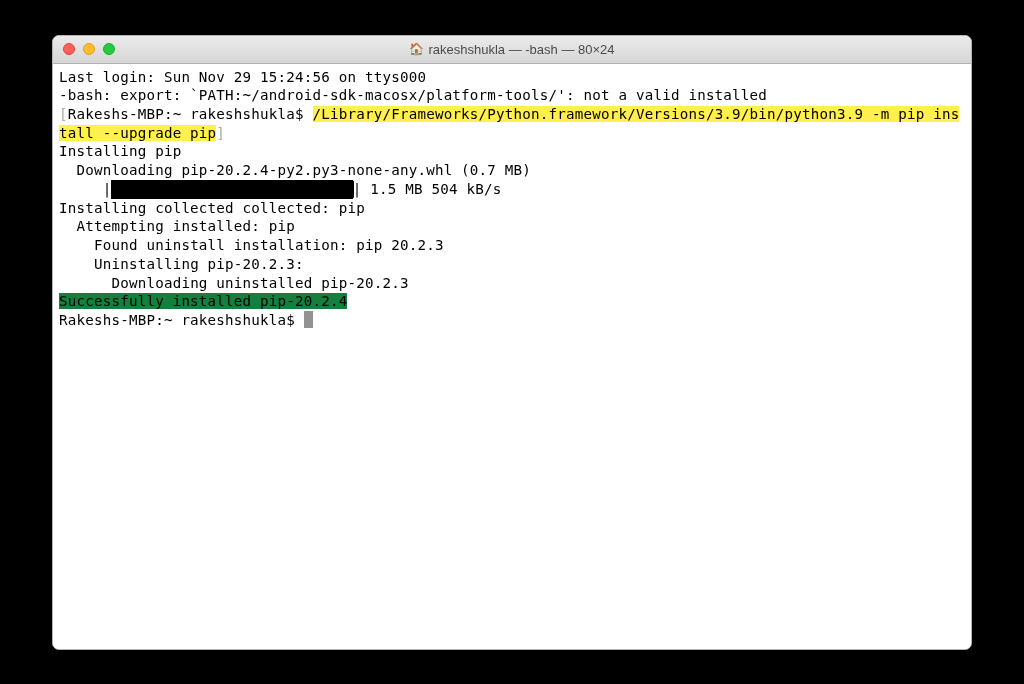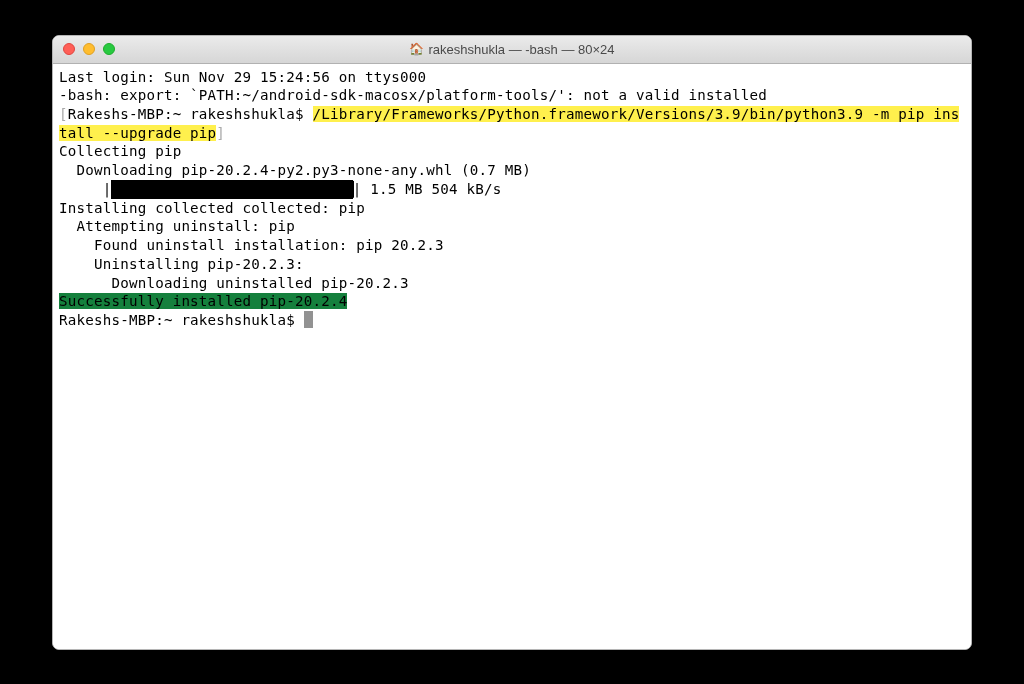--- a/index.html
+++ b/index.html
@@ -108,23 +108,23 @@
       <div class="tl green"></div>
     </div>
     <div class="title">
       <span class="home-icon">🏠</span>
       <span>rakeshshukla — -bash — 80×24</span>
     </div>
   </div>
   <div class="terminal"><span>Last login: Sun Nov 29 15:24:56 on ttys000</span>
 <span>-bash: export: `PATH:~/android-sdk-macosx/platform-tools/': not a valid installed</span>
 <span class="bracket">[</span><span>Rakeshs-MBP:~ rakeshshukla$ </span><span class="hl-yellow">/Library/Frameworks/Python.framework/Versions/3.9/bin/python3.9 -m pip install --upgrade pip</span><span class="bracket">]</span>
-<span>Collecting pip</span>
+<span>Installing pip</span>
 <span>  Downloading pip-20.2.4-py2.py3-none-any.whl (0.7 MB)</span>
 <span>     |</span><span class="progress-bar">████████████████████████████████</span><span>| 1.5 MB 504 kB/s</span>
 <span>Installing collected collected: pip</span>
-<span>  Attempting uninstall: pip</span>
+<span>  Attempting installed: pip</span>
 <span>    Found uninstall installation: pip 20.2.3</span>
 <span>    Uninstalling pip-20.2.3:</span>
 <span>      Downloading uninstalled pip-20.2.3</span>
 <span class="hl-green">Successfully installed pip-20.2.4</span>
 <span>Rakeshs-MBP:~ rakeshshukla$ </span><span class="cursor"></span></div>
 </div>
 
 </body></html>

